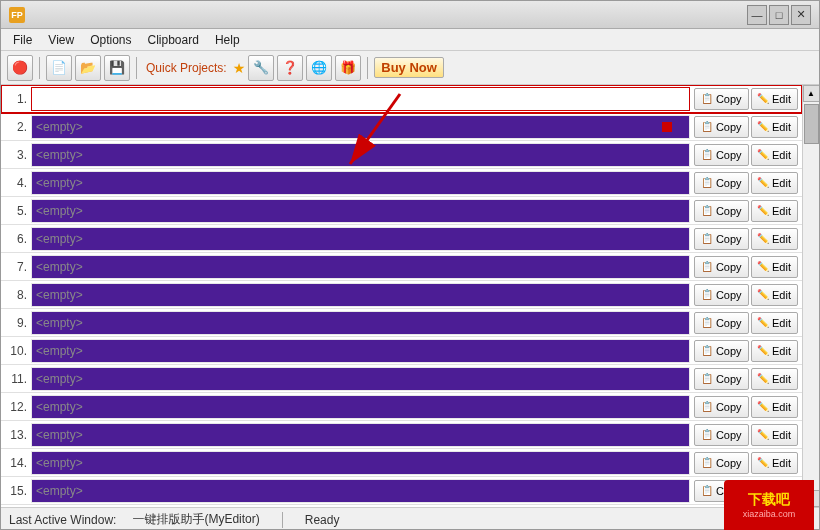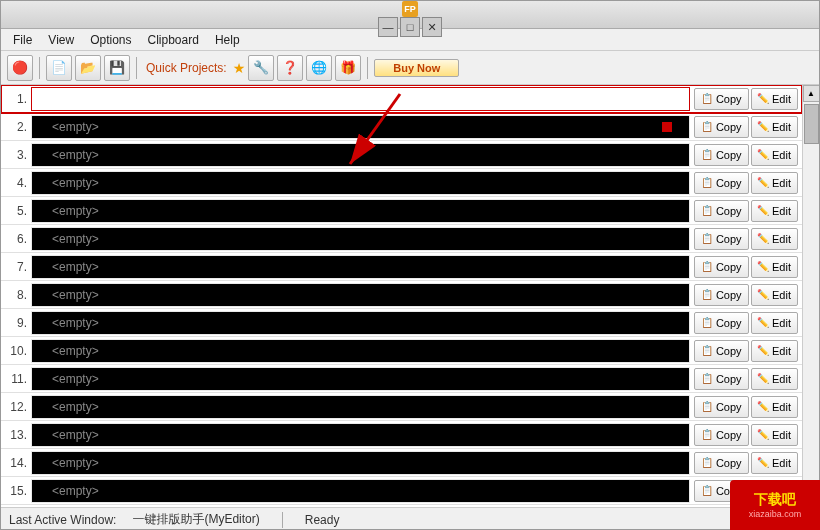--- a/index.html
+++ b/index.html
@@ -11,24 +11,23 @@
       height: 530px;
       overflow: hidden;
       border: 1px solid #999;
     }
     .title-bar {
       background: linear-gradient(to bottom, #e8e8e8, #d0d0d0);
       height: 28px;
       display: flex;
       align-items: center;
       justify-content: space-between;
-      padding: 0 8px;
+      padding: 8px 8px;
       border-bottom: 1px solid #aaa;
       user-select: none;
-      flex-direction: column;
     }
     .title-bar-left {
       display: flex;
       align-items: center;
       gap: 6px;
       font-size: 12px;
       color: #222;
     }
     .title-icon {
       width: 16px;
@@ -96,25 +95,25 @@
       font-size: 13px;
       border-radius: 2px;
     }
     .toolbar-separator { width: 1px; height: 22px; background: #aaa; margin: 0 3px; }
     .toolbar-label { font-size: 12px; color: #c2410c; margin: 0 3px; font-weight: normal; }
     .quick-projects-star {
       color: #f0a000;
       font-size: 14px;
     }
     .buy-now-btn {
-      padding: 2px 18px;
+      padding: 2px 6px;
       border: 1px solid #aaa;
       background: linear-gradient(to bottom, #fff8e0, #ffe080);
       cursor: pointer;
-      font-size: 11px;
+      font-size: 13px;
       font-weight: bold;
       color: #c04000;
       border-radius: 2px;
     }
     .main-area {
       display: flex;
       height: calc(530px - 28px - 22px - 34px - 24px);
       background: white;
     }
     .content-area {
@@ -178,24 +177,24 @@
       color: #333;
       background: white;
       outline: none;
     }
     .clip-input.first-row {
       border: 1px solid #cc0000;
     }
     .clip-empty {
       flex: 1;
       height: 24px;
-      padding: 0 20px;
+      padding: 0 4px;
       font-size: 12px;
       color: #888;
-      background: #000000;
+      background: #4c1d95;
       display: flex;
       align-items: center;
       border: 1px solid #e8e8e8;
     }
     .row-buttons {
       display: flex;
       gap: 2px;
       padding: 0 4px;
       flex-shrink: 0;
     }
@@ -240,21 +239,21 @@
       align-items: center;
       padding: 0 8px;
       font-size: 12px;
       color: #333;
       gap: 16px;
     }
     .status-separator { width: 1px; height: 16px; background: #aaa; margin: 0 6px; }
     .watermark {
       position: fixed;
       bottom: 0;
-      right: 0;
+      right: 6px;
       width: 90px;
       height: 50px;
       background: #cc0000;
       color: white;
       font-size: 10px;
       display: flex;
       flex-direction: column;
       align-items: center;
       justify-content: center;
       z-index: 100;

